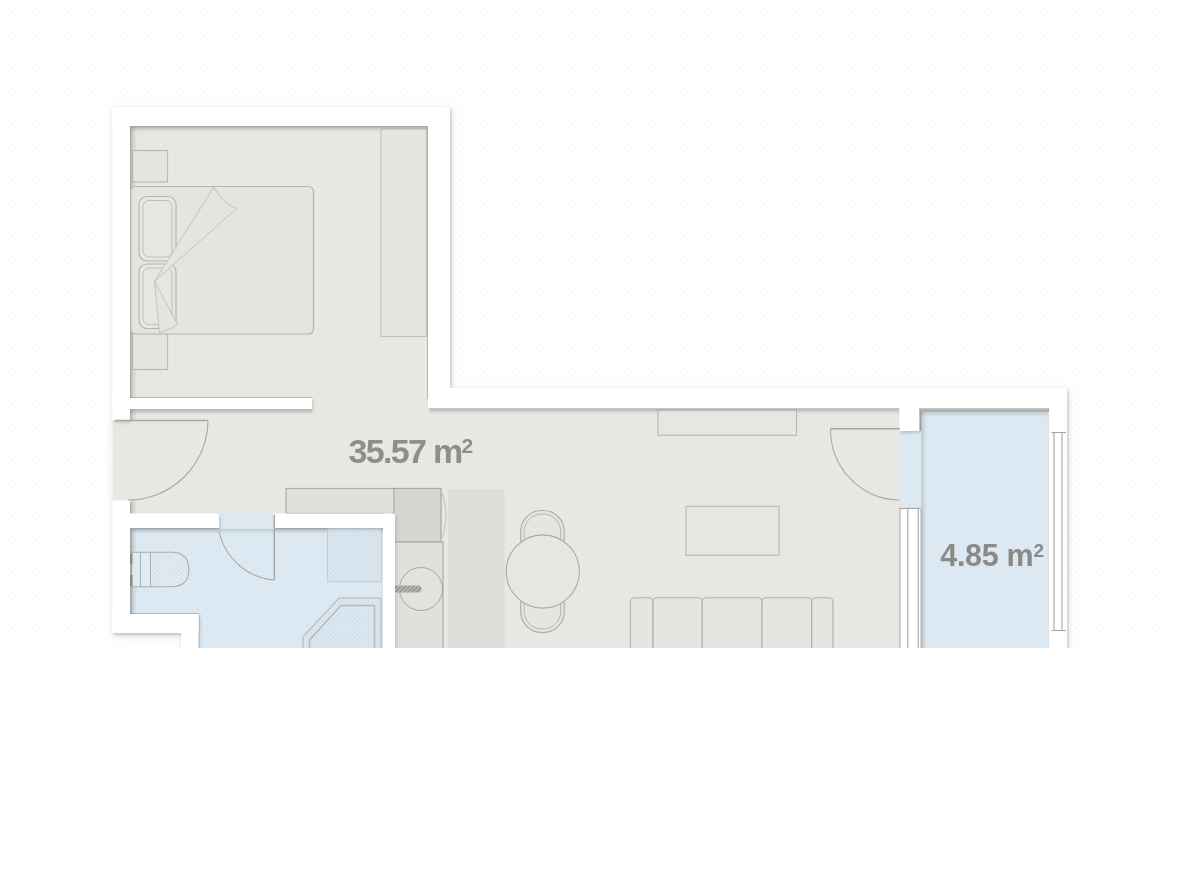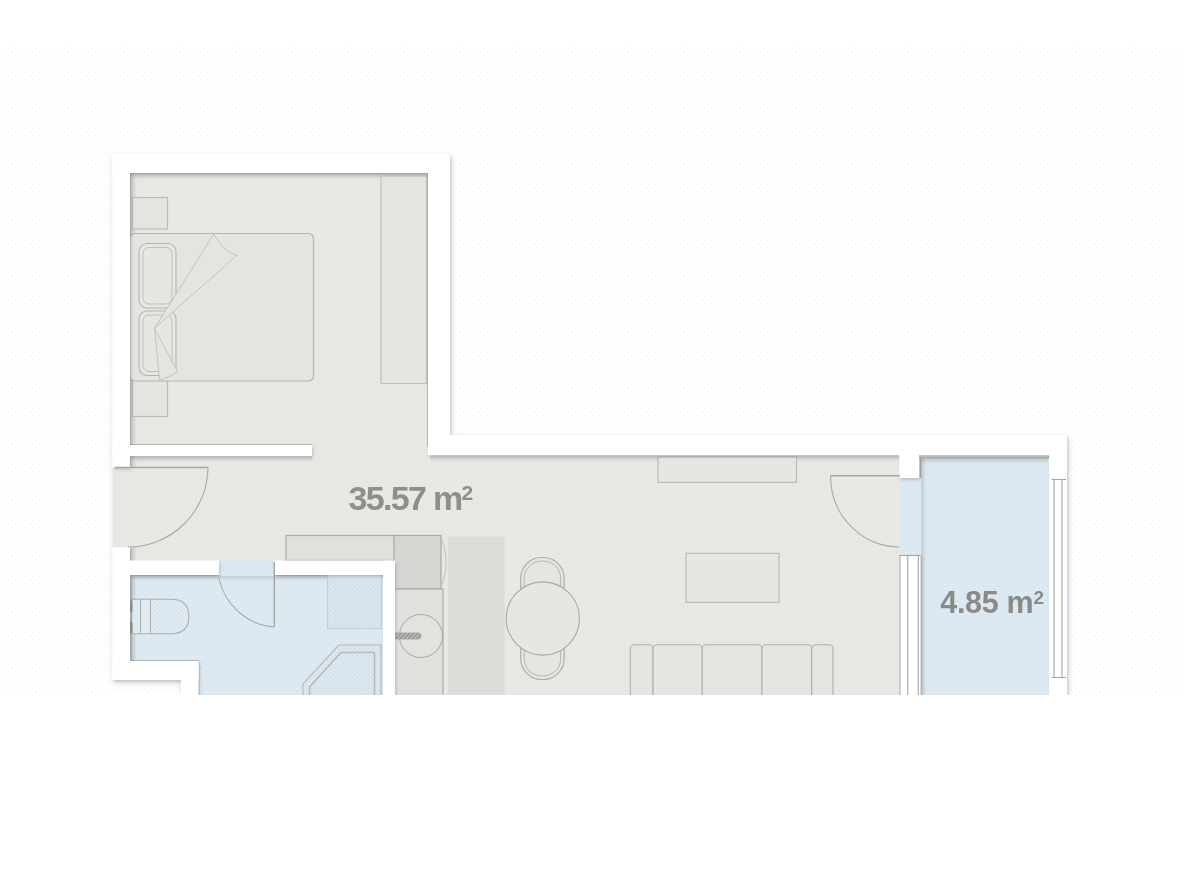--- a/index.html
+++ b/index.html
@@ -1,16 +1,16 @@
 <!DOCTYPE html>
 <html><head>
 <meta charset="utf-8">
 <style>
   html,body{margin:0;padding:0;background:#ffffff;}
-  .wrap{width:1184px;height:648px;position:relative;overflow:hidden;margin-top:47px;}
+  .wrap{width:1184px;height:648px;position:relative;overflow:hidden;}
   svg{display:block;}
   text{font-family:"Liberation Sans",sans-serif;}
 </style>
 </head>
 <body>
 <div class="wrap">
 <svg width="1184" height="880" viewBox="0 0 1184 880">
 <defs>
   <pattern id="dotsbg" width="7" height="7" patternUnits="userSpaceOnUse">
     <circle cx="1.2" cy="1.2" r="0.65" fill="#f1f1ef"></circle>

